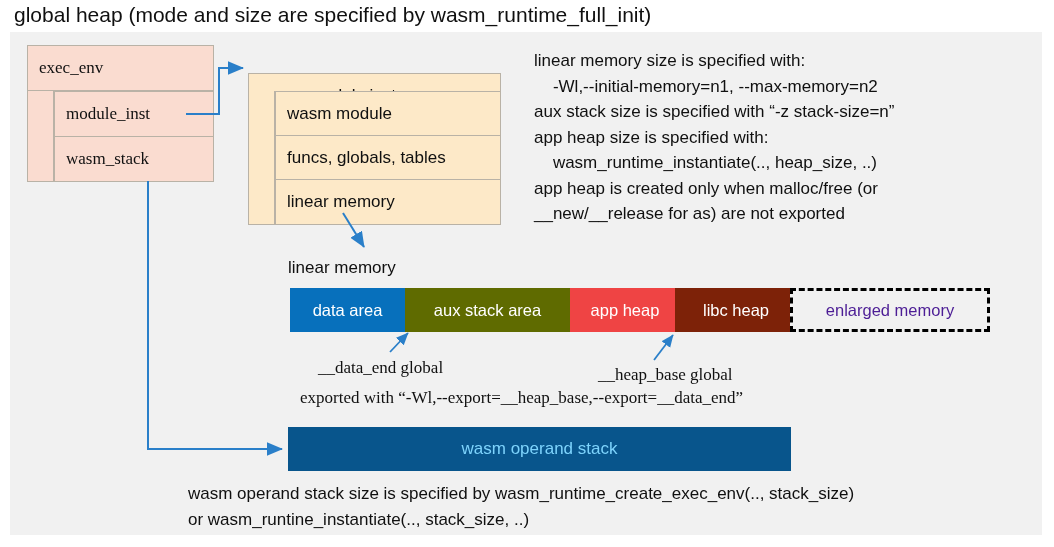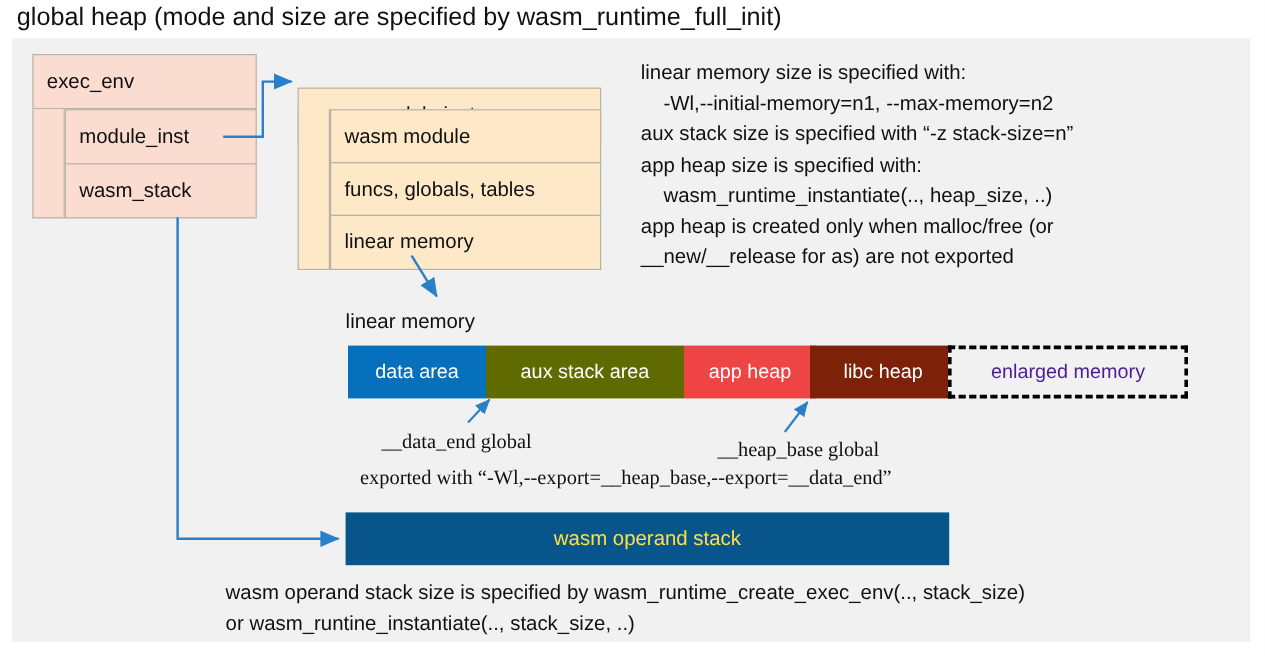--- a/index.html
+++ b/index.html
@@ -30,21 +30,21 @@
   .cell{
     box-sizing:border-box;
     border:1px solid #b9b2a6;
     display:flex;align-items:center;
     font-size:17px;
     color:#101010;
   }
   .cell-pad{padding-left:11px;}
 
   
-  #execenv{left:27px;top:45px;width:173px;height:137px;}
+  #execenv{left:27px;top:45px;width:173px;height:137px;font-family:Liberation Serif, serif;}
   #execenv .hdr{position:absolute;left:0;top:0;width:187px;height:46px;background:#fadcd0;}
   #execenv .leftrail{position:absolute;left:0;top:46px;width:27px;height:91px;background:#fadcd0;border:1px solid #b9b2a6;border-top:none;box-sizing:border-box;}
   #execenv .r1{position:absolute;left:27px;top:46px;width:160px;height:46px;background:#fadcd0;}
   #execenv .r2{position:absolute;left:27px;top:91px;width:160px;height:46px;background:#fadcd0;}
 
   
   #wmi{left:248px;top:45px;width:253px;height:180px;}
   #wmi .hdr{position:absolute;left:0;top:0;width:253px;height:46px;background:#fde9c8;}
   #wmi .leftrail{position:absolute;left:0;top:46px;width:27px;height:134px;background:#fde9c8;border:1px solid #b9b2a6;border-top:none;box-sizing:border-box;}
   #wmi .r1{position:absolute;left:27px;top:46px;width:226px;height:45px;background:#fde9c8;}
@@ -80,21 +80,21 @@
   
   .anno{position:absolute;font-size:17px;color:#101010;white-space:nowrap;font-family:Liberation Serif, serif;}
   #anno-dataend{left:318px;top:358px;}
   #anno-heapbase{left:598px;top:365px;}
   #anno-exported{left:300px;top:388px;}
 
   
   #opstack{
     position:absolute;left:288px;top:427px;width:503px;height:44px;
     display:flex;align-items:center;justify-content:center;
-    font-size:17px;color:#fde047;
+    font-size:17px;color:#7dd3fc;
   }
 
   .bottomnote{
     position:absolute;left:188px;top:481px;width:850px;
     font-size:17px;line-height:26px;
     white-space:pre;color:#101010;
   }
 
   svg.wires{position:absolute;left:0;top:0;width:1054px;height:547px;pointer-events:none;}
 </style>

